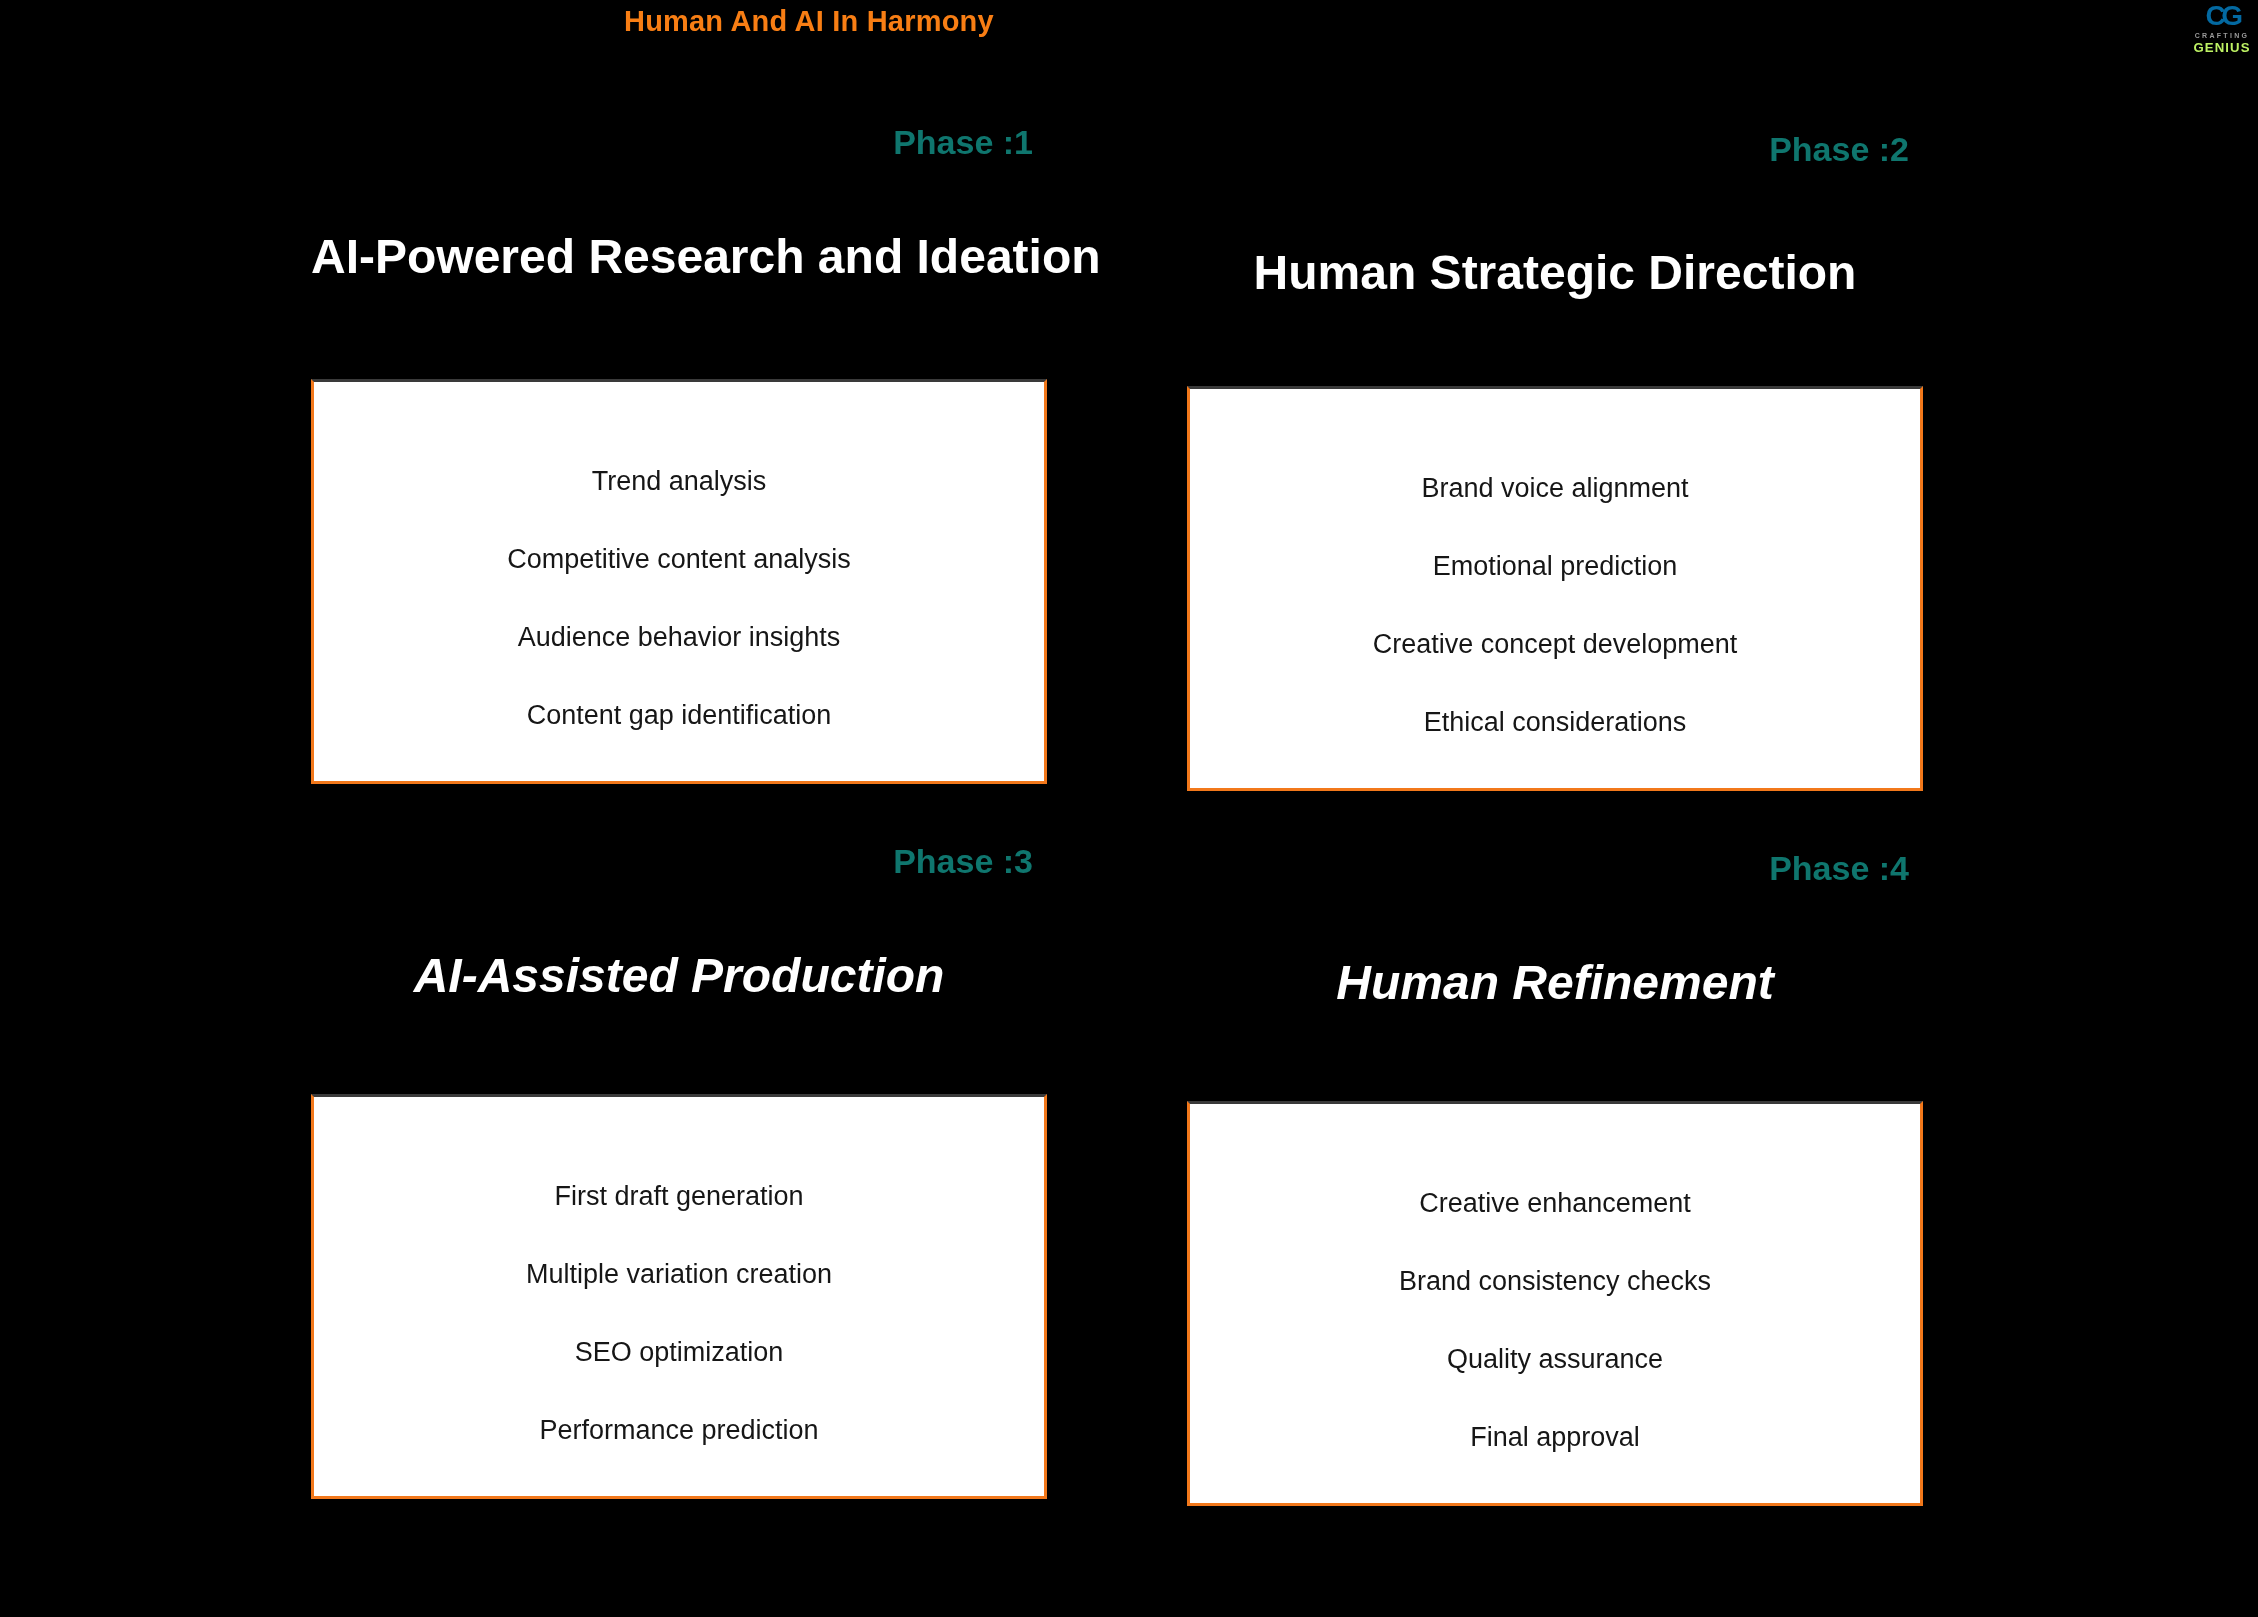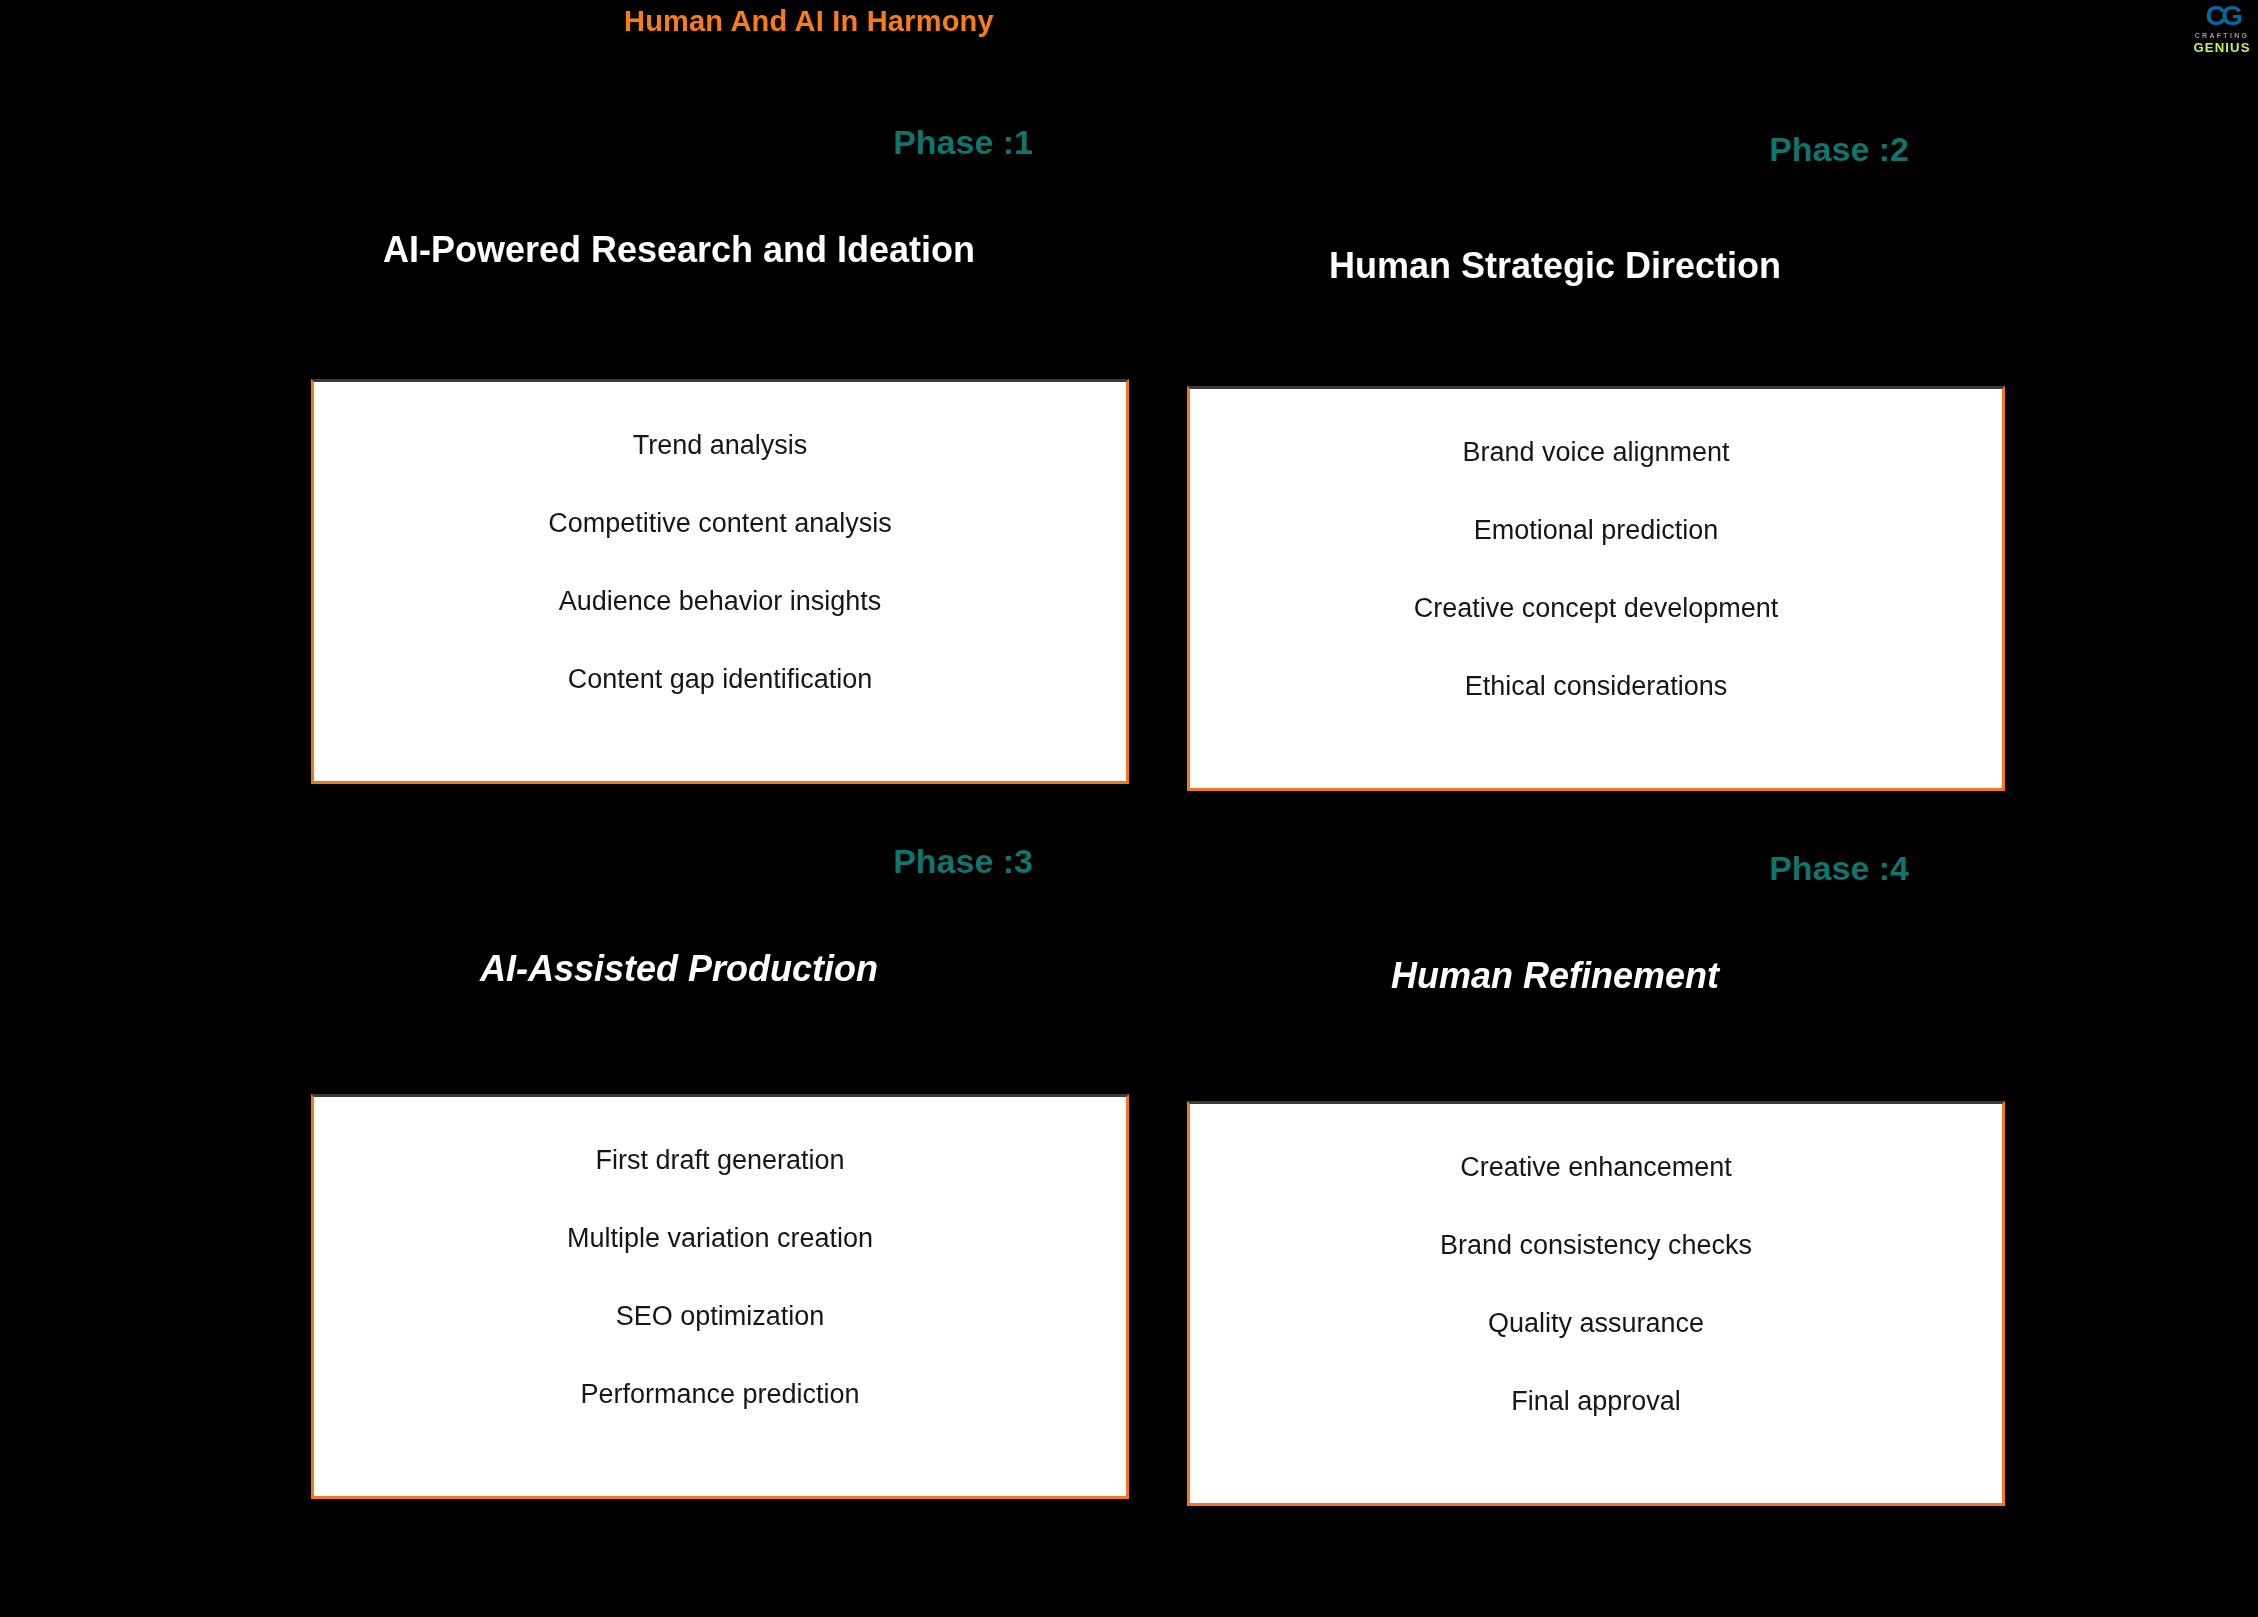--- a/index.html
+++ b/index.html
@@ -63,37 +63,37 @@
     font-size: 34px;
     font-weight: 800;
     color: #0f766e;
     padding-right: 14px;
     box-sizing: border-box;
     white-space: nowrap;
   }
   .phase-heading {
     position: absolute;
     text-align: center;
-    font-size: 36px;
+    font-size: 48px;
     font-weight: 700;
     color: #FFFFFF;
     white-space: nowrap;
   }
   .phase-card {
     position: absolute;
-    width: 818px;
+    width: 736px;
     height: 405px;
     background: #FFFFFF;
     border: 3.5px solid #F2781B;
     border-top-color: #3a3a3a;
     box-sizing: border-box;
     display: flex;
     flex-direction: column;
     align-items: center;
-    padding-top: 44px;
+    padding-top: 80px;
     gap: 40px;
   }
   .card-item {
     font-size: 27px;
     line-height: 38px;
     color: #161616;
     text-align: center;
     white-space: nowrap;
   }
 

